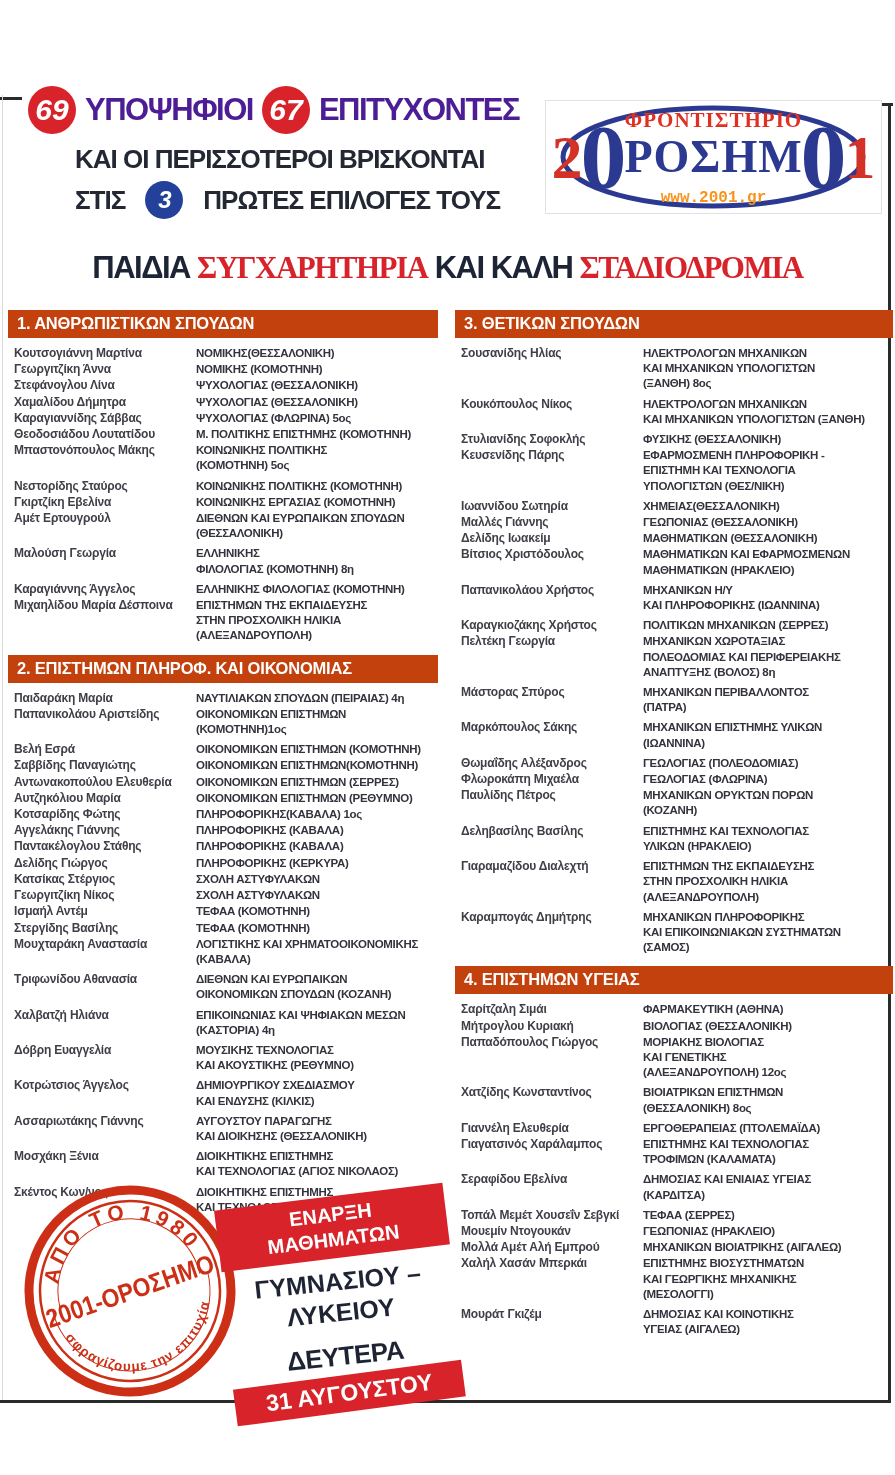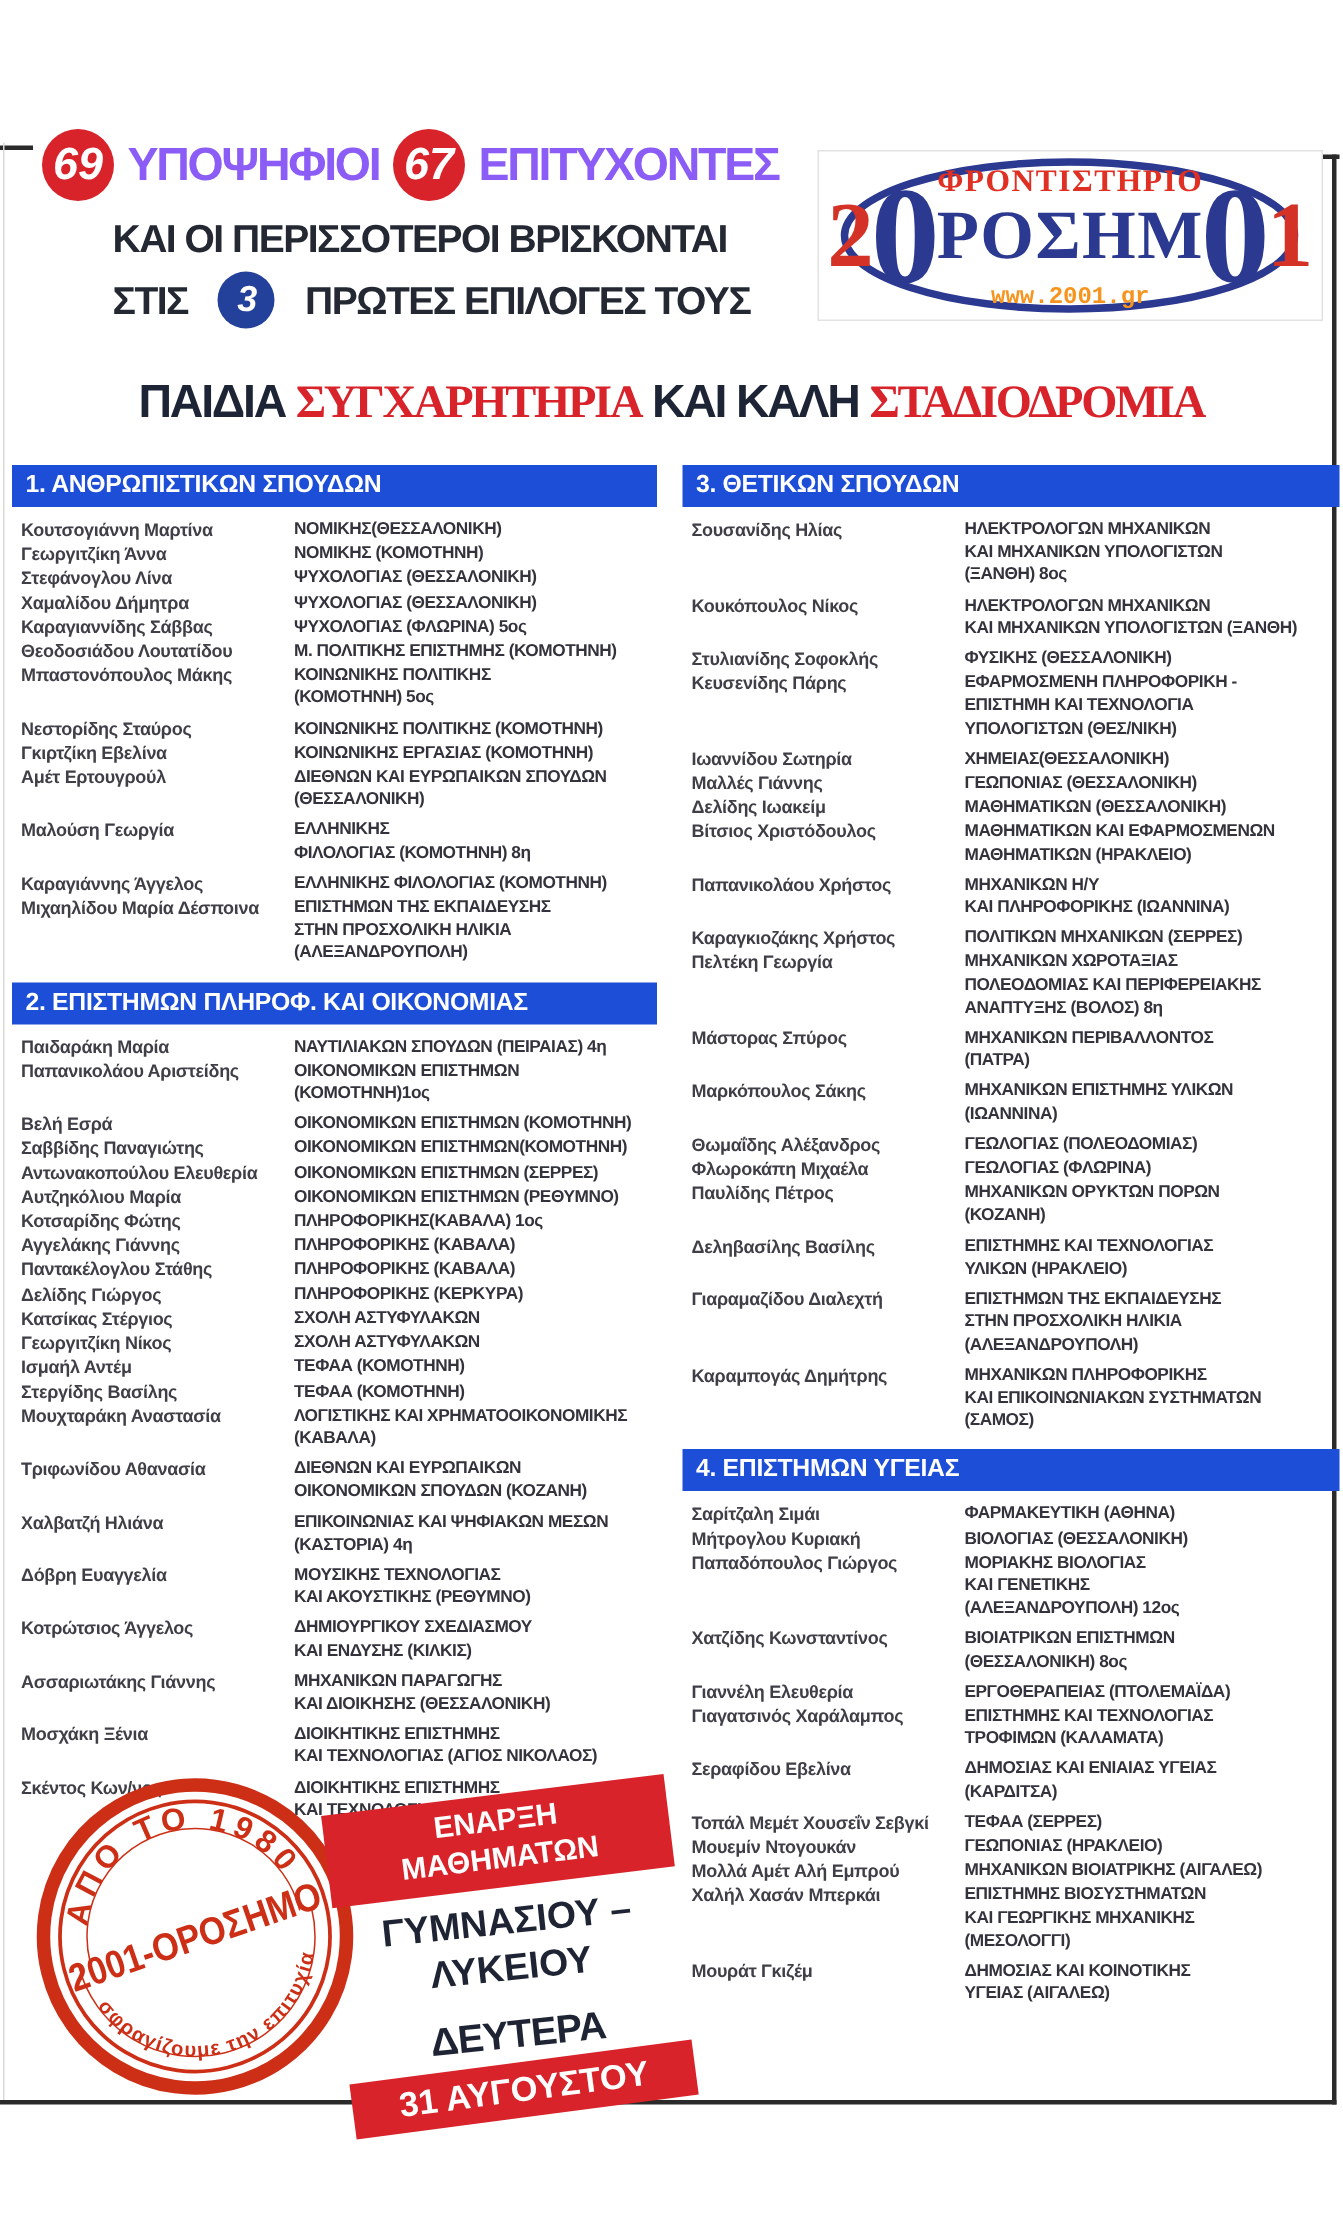--- a/index.html
+++ b/index.html
@@ -16,21 +16,21 @@
   .tick-left { top:97px; }
 
   
   .header-block { position:absolute; left:28px; top:86px; width:515px; color:#232833; }
   .stat-line { display:flex; align-items:center; gap:9px; }
   .num-circle {
     width:48px; height:48px; border-radius:50%; background:#d8232a; color:#fff;
     display:flex; align-items:center; justify-content:center;
     font-weight:bold; font-style:italic; font-size:30px; flex:none;
   }
-  .stat-label { font-weight:bold; font-size:31px; letter-spacing:-1.5px; color:#8b5cf6; }
+  .stat-label { font-weight:bold; font-size:31px; letter-spacing:-1.5px; color:#4c1d95; }
   .sub-line1 { margin:10px 0 0 47px; font-weight:bold; font-size:26px; letter-spacing:-1px; color:#232833; }
   .sub-line2 { margin:6px 0 0 47px; display:flex; align-items:center; gap:20px;
                font-weight:bold; font-size:26px; letter-spacing:-1px; color:#232833; }
   .num-circle.small { width:38px; height:38px; background:#23409a; font-size:24px; }
 
   
   .logo-box { position:absolute; left:545px; top:100px; width:335px; height:112px;
               background:#fff; border:1px solid #e2e2e2; }
   .logo-ellipse { position:absolute; left:0; top:0; }
   .logo-row { position:absolute; left:0; top:0; width:100%; height:100%;
@@ -47,21 +47,21 @@
   
   .congrats { position:absolute; left:0; top:250px; width:895px; text-align:center;
               font-weight:bold; font-size:31px; letter-spacing:-1.5px; white-space:nowrap; }
   .congrats .navy { color:#1c2435; }
   .congrats .red  { color:#d8232a;font-family:Liberation Serif, serif; }
 
   
   .col-left  { position:absolute; left:8px;   top:310px; width:430px; }
   .col-right { position:absolute; left:455px; top:310px; width:438px; }
   .list-section { margin-bottom:11px; }
-  .section-header { background:#1d4ed8; color:#fff; font-weight:bold; font-size:16.5px;
+  .section-header { background:#c2410c; color:#fff; font-weight:bold; font-size:16.5px;
                     padding:4px 0 5px 9px; letter-spacing:-0.2px; margin-bottom:8px; }
   .entries { padding-left:6px; }
   .entry { display:flex; margin-bottom:1px; }
   .entry.multi { margin-bottom:5px; }
   .entry .name  { width:182px; flex:none; font-weight:bold; font-size:12px;
                   color:#3f3f48; line-height:15.2px; letter-spacing:-0.2px; }
   .entry .place { font-weight:bold; font-size:11.5px; color:#33333d; line-height:15.2px;
                   letter-spacing:-0.3px; white-space:pre; }
 
   
@@ -299,21 +299,21 @@
   </div>
 
   <div class="entry multi">
     <span class="name">Κοτρώτσιος Άγγελος</span>
     <span class="place">ΔΗΜΙΟΥΡΓΙΚΟΥ ΣΧΕΔΙΑΣΜΟΥ
 ΚΑΙ ΕΝΔΥΣΗΣ (ΚΙΛΚΙΣ)</span>
   </div>
 
   <div class="entry multi">
     <span class="name">Ασσαριωτάκης Γιάννης</span>
-    <span class="place">ΜΗΧΑΝΙΚΩΝ ΠΑΡΑΓΩΓΗΣ
+    <span class="place">ΑΥΓΟΥΣΤΟΥ ΠΑΡΑΓΩΓΗΣ
 ΚΑΙ ΔΙΟΙΚΗΣΗΣ (ΘΕΣΣΑΛΟΝΙΚΗ)</span>
   </div>
 
   <div class="entry multi">
     <span class="name">Μοσχάκη Ξένια</span>
     <span class="place">ΔΙΟΙΚΗΤΙΚΗΣ ΕΠΙΣΤΗΜΗΣ
 ΚΑΙ ΤΕΧΝΟΛΟΓΙΑΣ (ΑΓΙΟΣ ΝΙΚΟΛΑΟΣ)</span>
   </div>
 
   <div class="entry multi">

